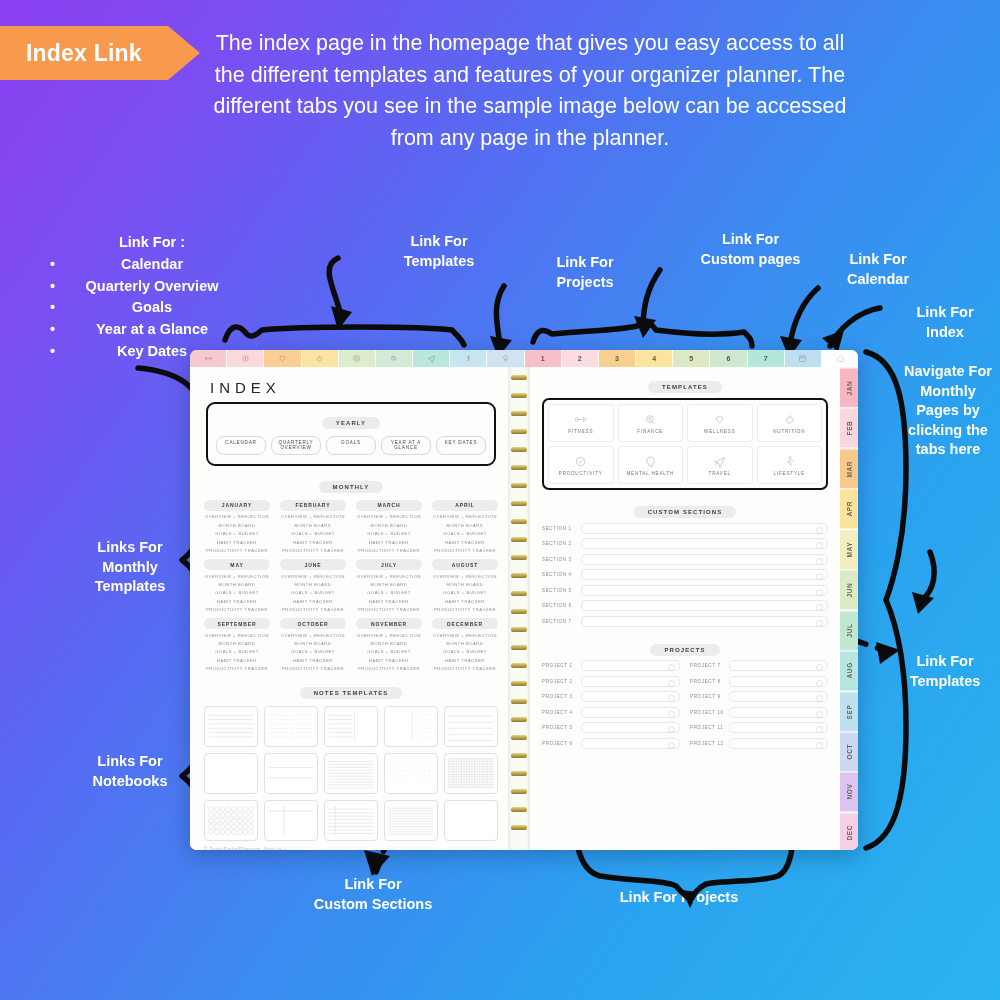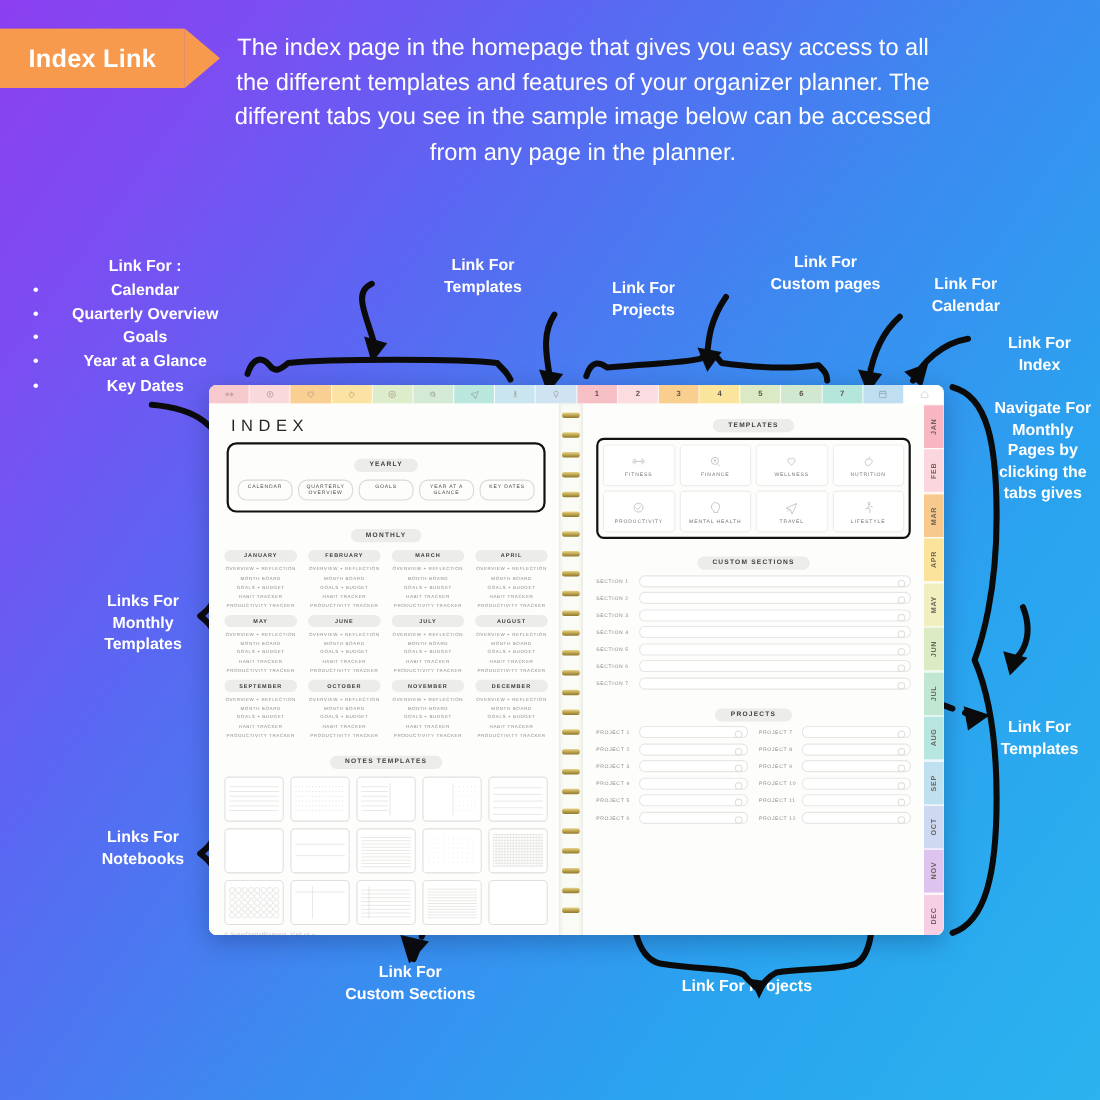--- a/index.html
+++ b/index.html
@@ -21,21 +21,21 @@
     border-top:27px solid transparent; border-bottom:27px solid transparent;
     border-left:32px solid #f79a4e;
   }
   .intro{
     position:absolute; left:200px; top:28px; width:660px;
     text-align:center; color:#ffffff; font-size:21.5px; line-height:1.47;
   }
   
   .ann{ position:absolute; color:#fff; font-weight:bold; font-size:14.5px;
         line-height:1.35; text-align:center; }
-  .bullets{ position:absolute; left:12px; top:232px; width:240px; color:#fff;
+  .bullets{ position:absolute; left:32px; top:232px; width:240px; color:#fff;
             font-weight:bold; font-size:14.5px; line-height:1.5; text-align:center;}
   .bullets ul{ list-style:none; }
   .bullets li{ position:relative; }
   .bullets li:before{ content:"\2022"; position:absolute; left:18px; }
   
   .planner{
     position:absolute; left:190px; top:350px; width:668px; height:500px;
     background:#ffffff; border-radius:7px;
     box-shadow:0 6px 22px rgba(10,20,60,.28);
     display:flex; flex-direction:column; overflow:hidden;
@@ -121,21 +121,21 @@
 Custom pages</div>
 <div class="ann" style="left:826px;top:250px;width:104px;white-space:pre-line">Link For
 Calendar</div>
 <div class="ann" style="left:895px;top:303px;width:100px;white-space:pre-line">Link For
 Index</div>
 <div class="ann" style="left:60px;top:538px;width:140px;white-space:pre-line">Links For
 Monthly
 Templates</div>
 <div class="ann" style="left:60px;top:752px;width:140px;white-space:pre-line">Links For
 Notebooks</div>
-<div class="ann" style="left:900px;top:362px;width:96px;">Navigate For Monthly Pages by clicking the tabs gives</div>
+<div class="ann" style="left:900px;top:362px;width:96px;">Navigate For Monthly Pages by clicking the tabs here</div>
 <div class="ann" style="left:890px;top:652px;width:110px;white-space:pre-line">Link For
 Templates</div>
 <div class="ann" style="left:288px;top:875px;width:170px;white-space:pre-line">Link For
 Custom  Sections</div>
 <div class="ann" style="left:586px;top:888px;width:186px;">Link For Projects</div>
 
 <svg class="deco" viewBox="0 0 1000 1000">
   <g fill="none" stroke="#0b0b0b" stroke-width="5.5" stroke-linecap="round" stroke-linejoin="round">
 
     <path d="M138 368 C 186 372, 196 392, 206 409"></path>

